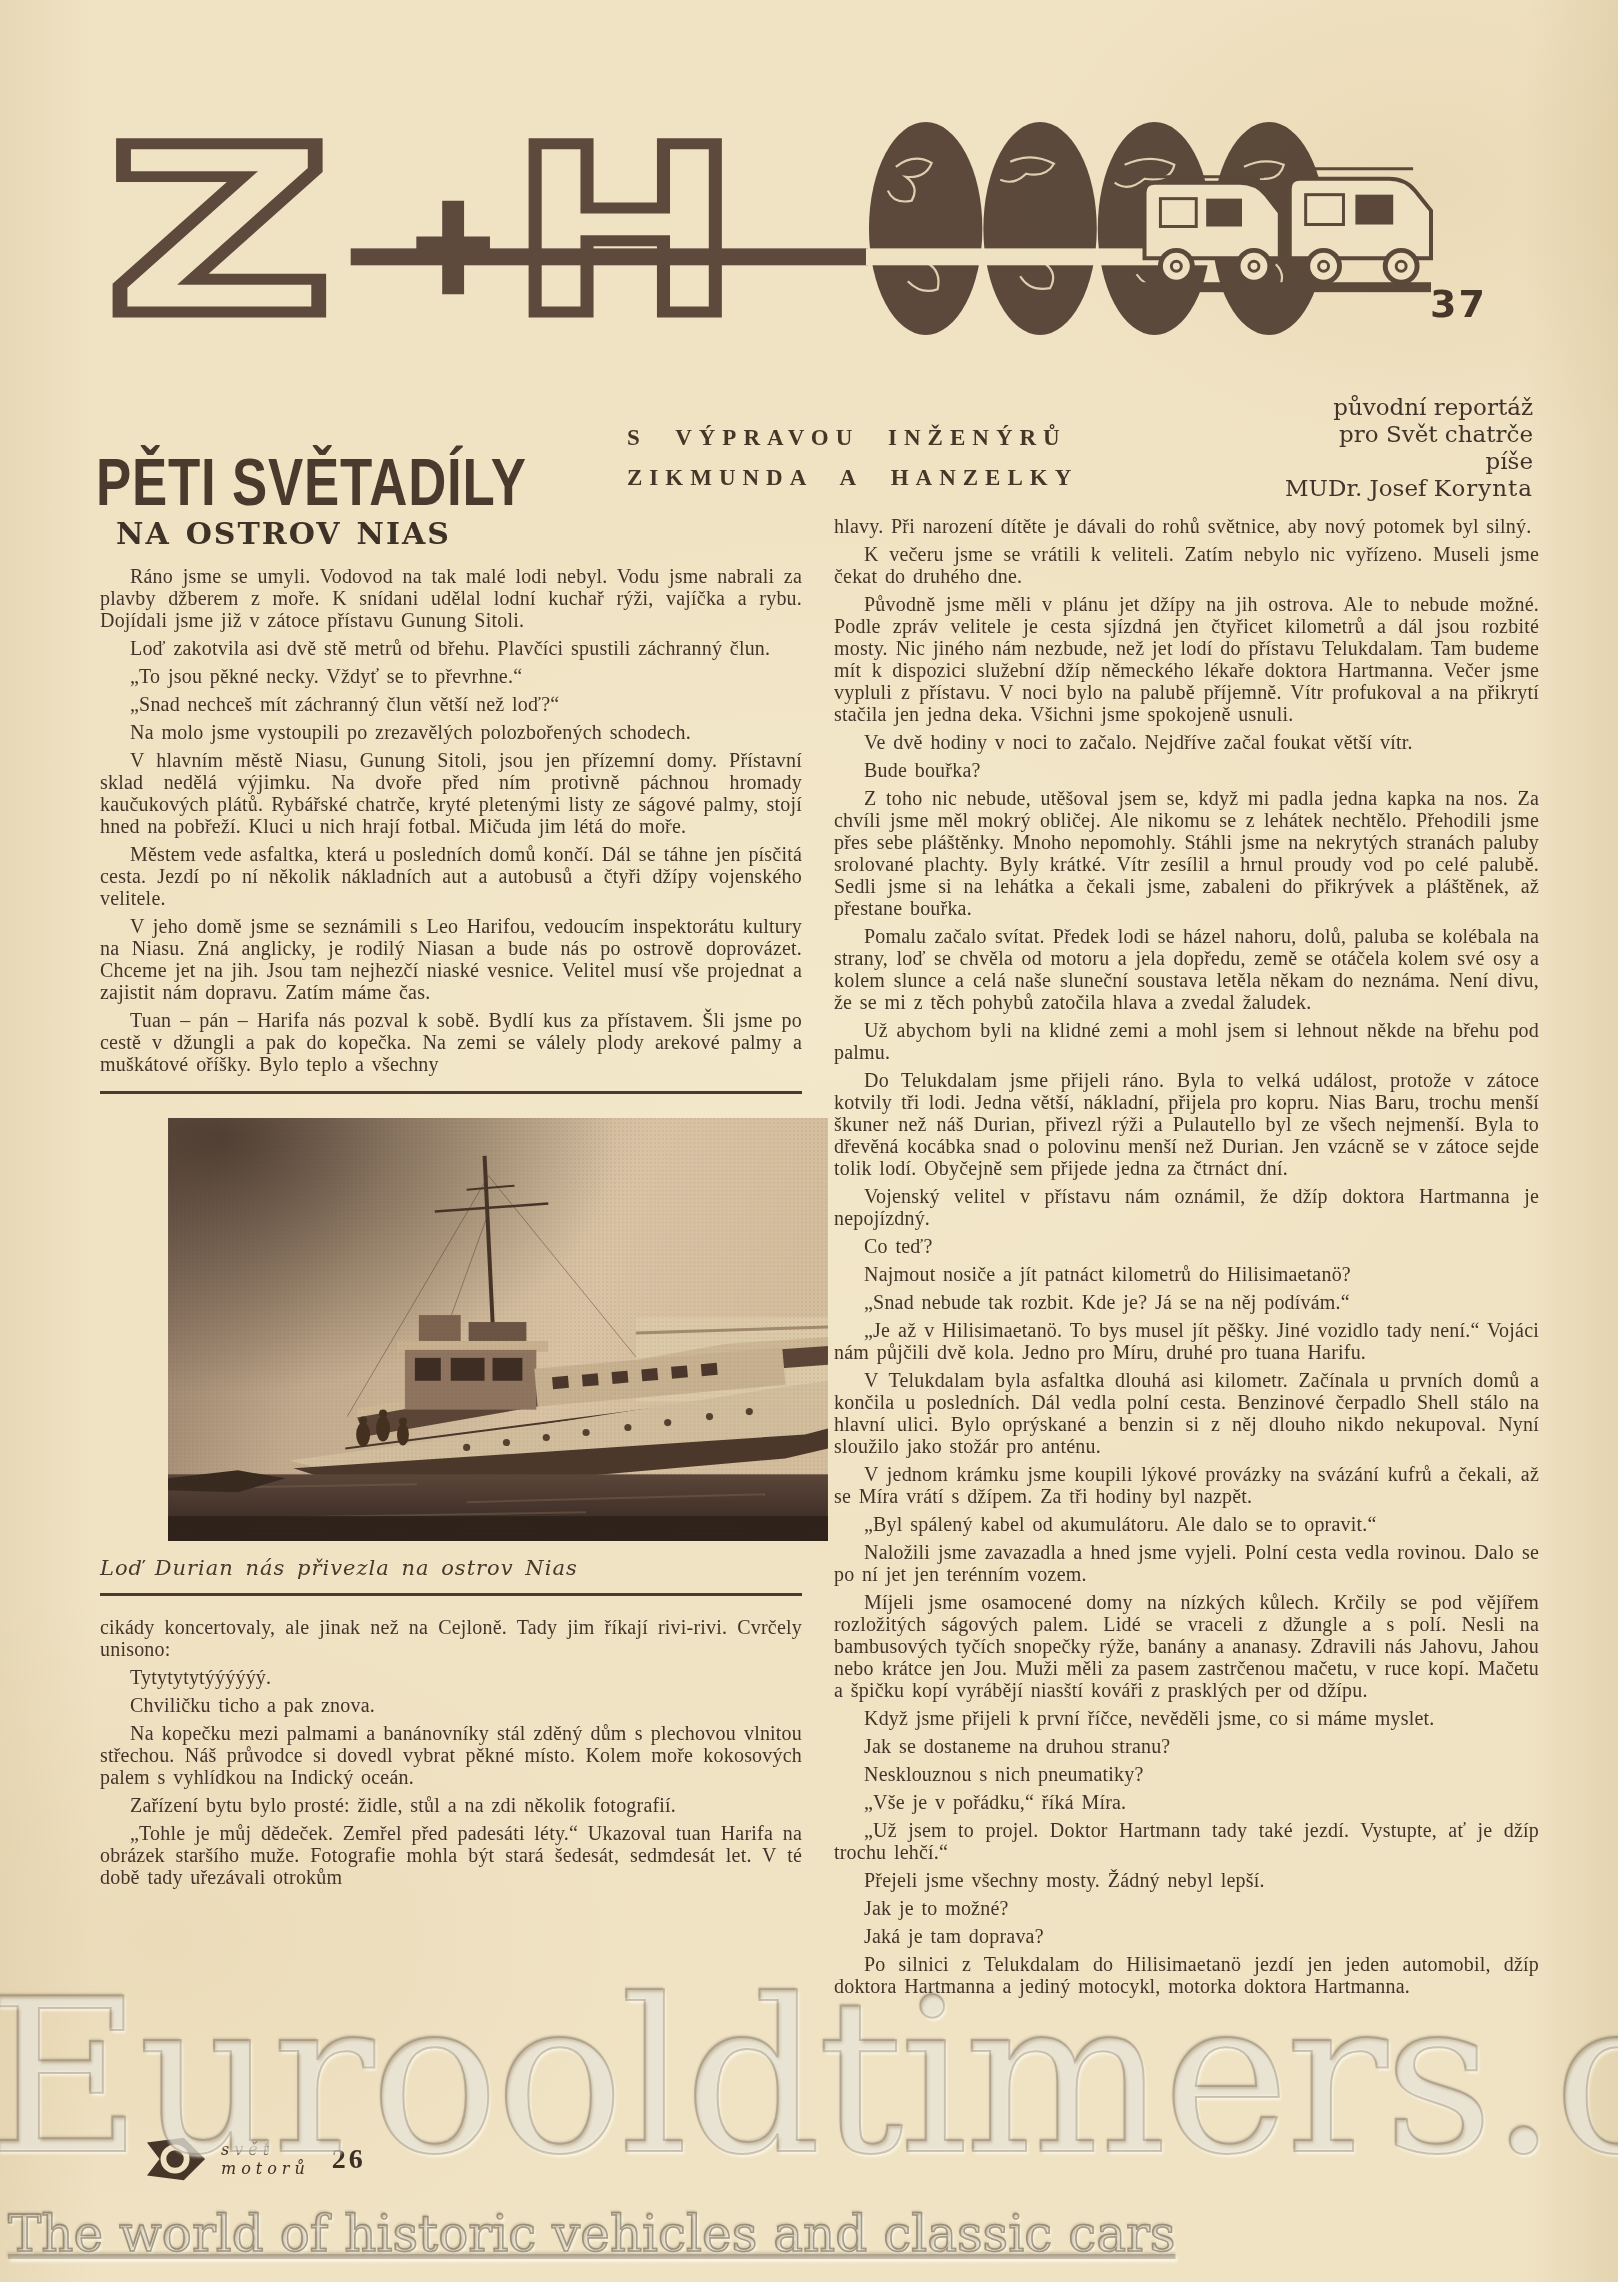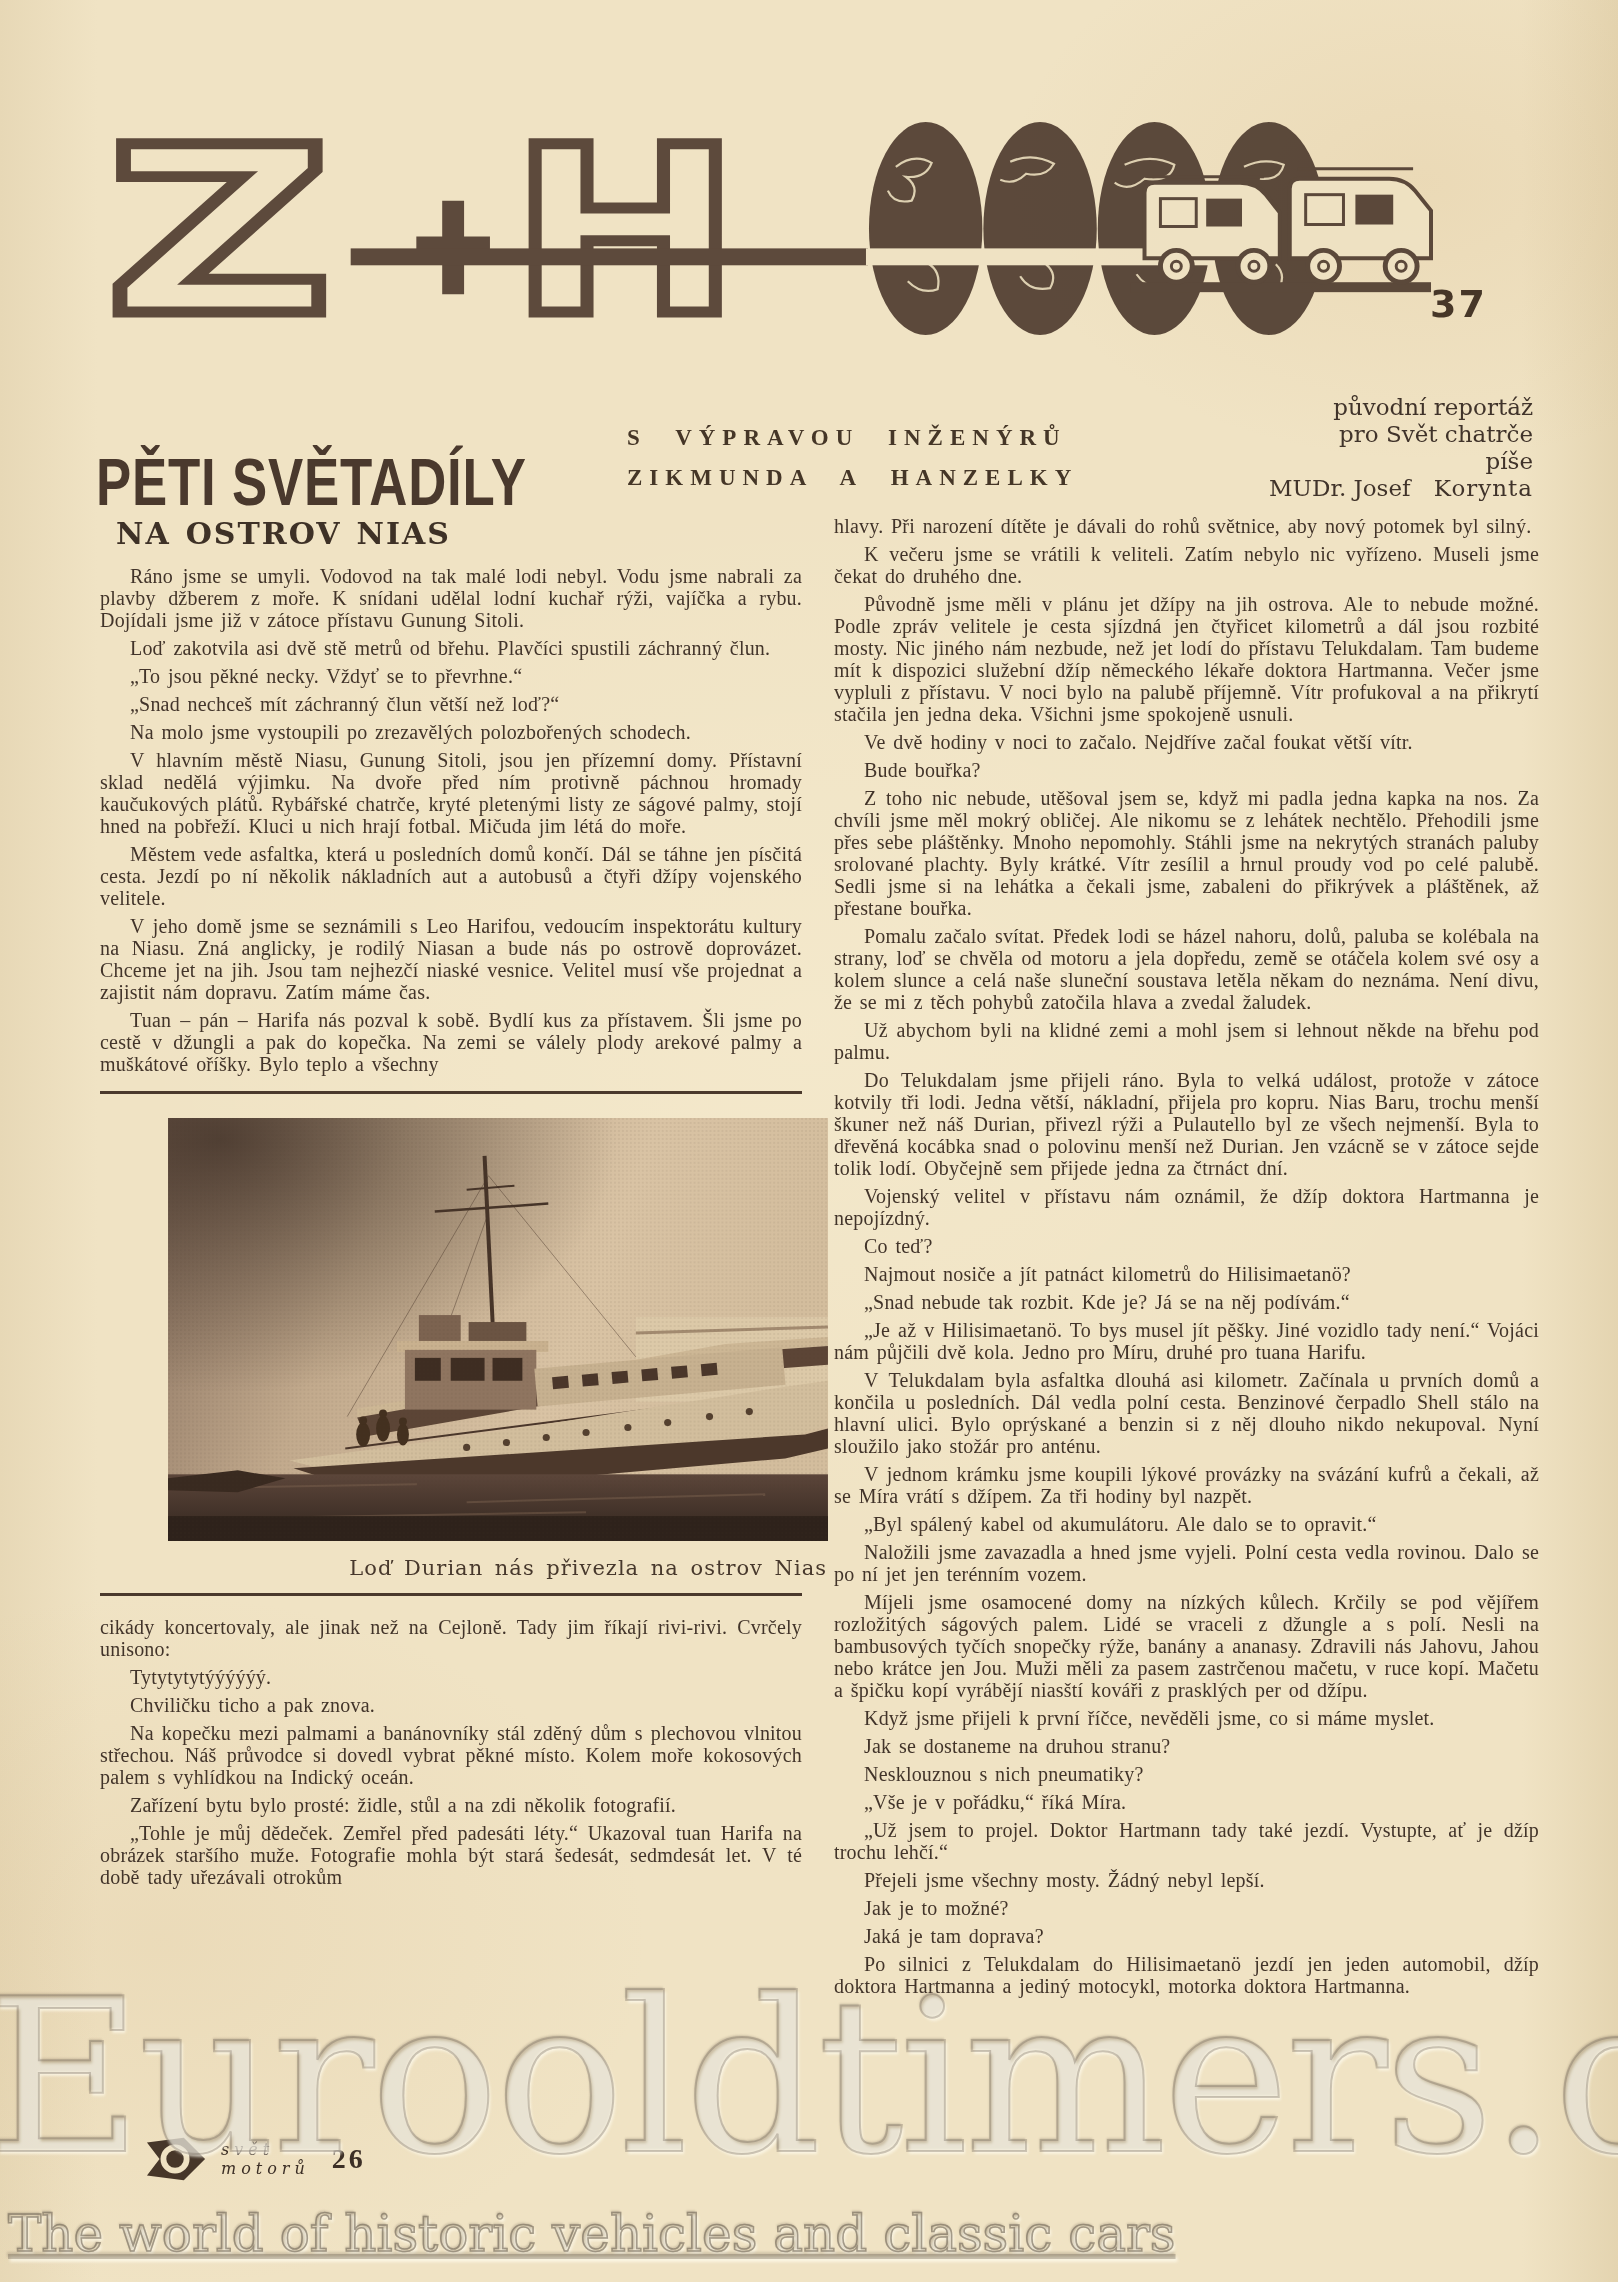--- a/index.html
+++ b/index.html
@@ -34,37 +34,37 @@
   .subtitle{
     position:absolute;left:627px;top:418px;
     font-family:"Liberation Serif", serif;font-weight:bold;
     font-size:23px;letter-spacing:7px;word-spacing:16px;color:#453627;line-height:40px;
     white-space:nowrap;
   }
   .byline{
     position:absolute;right:86px;top:394px;width:418px;
     text-align:right;font-size:23px;line-height:27px;color:#40332a;
   }
-  .byline .surname{letter-spacing:1px;margin-left:16px;}
+  .byline .surname{letter-spacing:1px;}
   
   .col{position:absolute;top:521px;text-align:justify;font-size:20px;line-height:22px;
        letter-spacing:0.2px;word-spacing:2.5px;color:#42342a;}
   .col-left{left:100px;width:702px;}
   .col-right{left:834px;top:515px;width:705px;}
   .col h2{
     font-size:30px;margin:2px 0 20px 16px;letter-spacing:2px;font-weight:bold;color:#3e3126;
     text-align:left;
   }
   .col p{margin:0 0 6px 0;text-indent:30px;font-family:Liberation Serif, serif;}
   .col p.noindent{text-indent:0;}
   .rule{border:none;border-top:3.5px solid #4a392c;margin:16px 0 0 0;}
   .photo-figure{margin:24px 0 0 68px;width:660px;height:423px;}
   .photo-figure svg{display:block;width:660px;height:423px;}
   .photo-caption{
-    width:727px;text-align:right;font-size:21px;color:#47382c;
+    width:727px;text-align:left;font-style:italic;font-size:21px;color:#47382c;
     margin-top:16px;letter-spacing:1px;word-spacing:4px;
   }
   .caption-rule{margin-top:14px;}
   .left-bottom-start{margin-top:20px !important;}
   
   .footer{position:absolute;left:145px;top:2135px;display:flex;align-items:center;}
   .footer-logo{width:62px;height:48px;}
   .footer-name{
     margin-left:14px;font-style:italic;font-size:16px;letter-spacing:5px;
     line-height:19px;color:#3c2f26;

